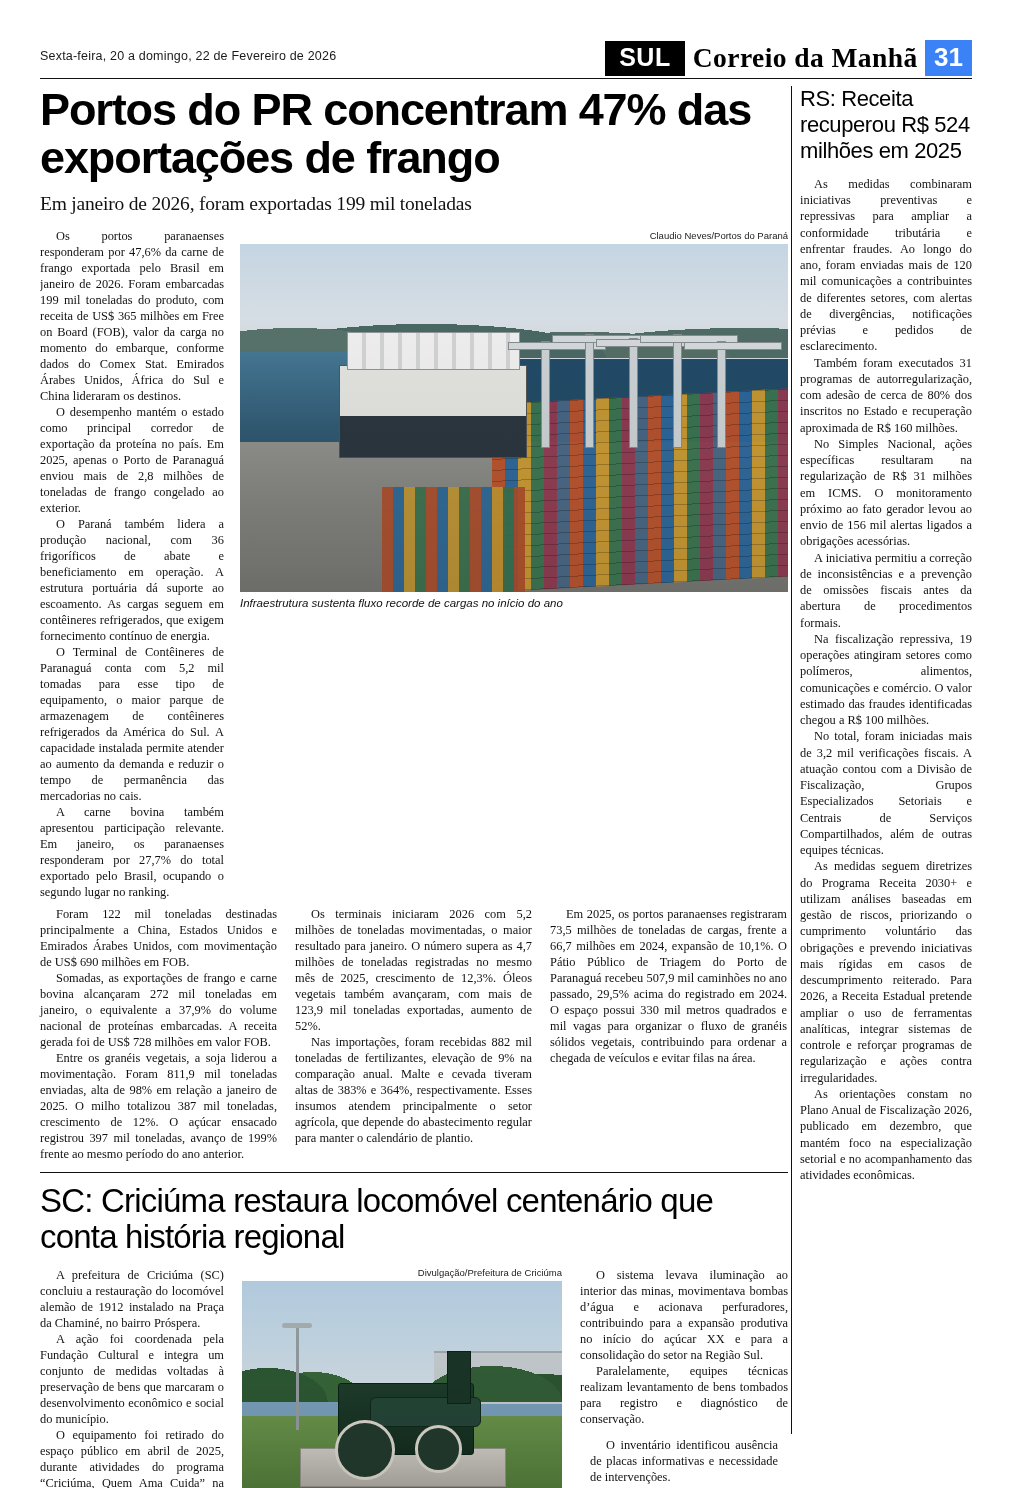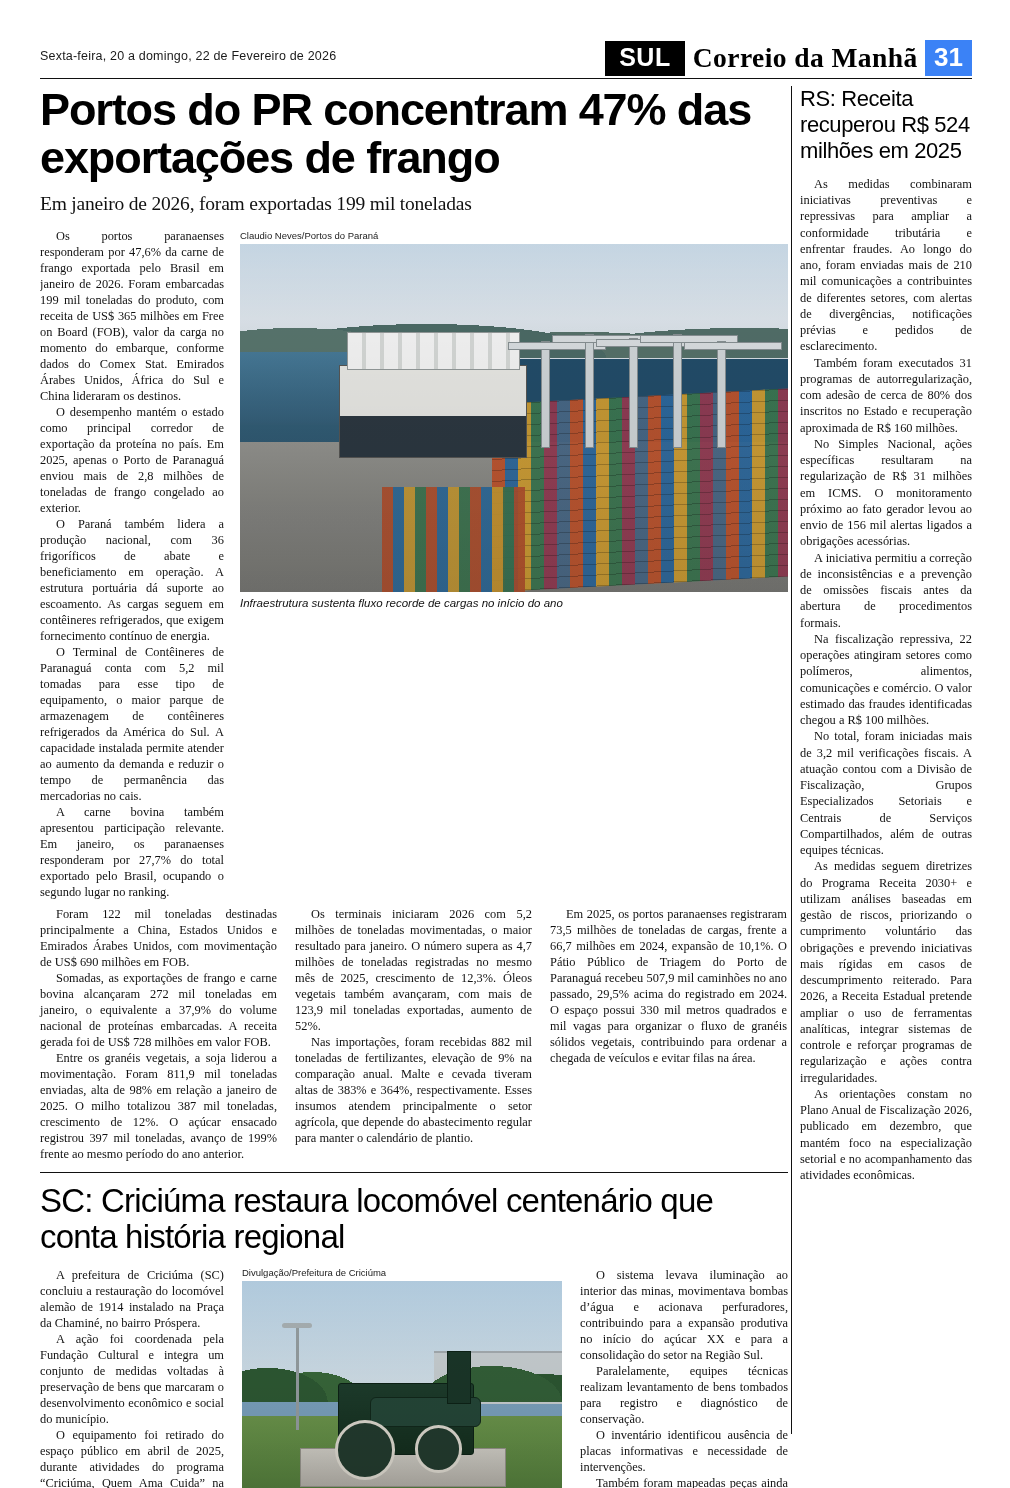--- a/index.html
+++ b/index.html
@@ -117,20 +117,21 @@
     font-size: 19.5px;
     line-height: 1.2;
     margin: 4px 0 12px 0;
     color: #111;
     letter-spacing: -.2px;
   }
 
   .credit {
     font-family: "Liberation Sans", sans-serif;
     font-size: 9.5px;
+    text-align: right;
     color: #222;
     margin: 0 0 3px 0;
   }
   .caption {
     font-family: "Liberation Sans", sans-serif;
     font-size: 11.5px;
     font-style: italic;
     color: #111;
     margin: 5px 0 0 0;
   }
@@ -359,21 +360,21 @@
         <p style="margin:0; text-indent:16px;">Em 2025, os portos paranaenses registraram 73,5 milhões de toneladas de cargas, frente a 66,7 milhões em 2024, expansão de 10,1%. O Pátio Público de Triagem do Porto de Paranaguá recebeu 507,9 mil caminhões no ano passado, 29,5% acima do registrado em 2024. O espaço possui 330 mil metros quadrados e mil vagas para organizar o fluxo de granéis sólidos vegetais, contribuindo para ordenar a chegada de veículos e evitar filas na área.</p>
       </div>
     </div>
 
     <hr class="hr-thin">
 
     <h2 class="headline-2">SC: Criciúma restaura locomóvel centenário que conta história regional</h2>
 
     <div style="display:flex; gap:18px;">
       <div style="width:184px; font-size:12.4px; line-height:1.29; text-align:justify; hyphens:auto;">
-        <p style="margin:0; text-indent:16px;">A prefeitura de Criciúma (SC) concluiu a restauração do locomóvel alemão de 1914 instalado na Praça da Chaminé, no bairro Próspera.</p>
+        <p style="margin:0; text-indent:16px;">A prefeitura de Criciúma (SC) concluiu a restauração do locomóvel alemão de 1912 instalado na Praça da Chaminé, no bairro Próspera.</p>
         <p style="margin:0; text-indent:16px;">A ação foi coordenada pela Fundação Cultural e integra um conjunto de medidas voltadas à preservação de bens que marcaram o desenvolvimento econômico e social do município.</p>
         <p style="margin:0; text-indent:16px;">O equipamento foi retirado do espaço público em abril de 2025, durante atividades do programa “Criciúma, Quem Ama Cuida” na região da Grande Próspera. O serviço foi executado por empresa especializada da cidade e durou cerca de seis meses.</p>
 
       </div>
 
       <div style="width:320px;">
         <div class="credit">Divulgação/Prefeitura de Criciúma</div>
         <div class="photo-2">
           <div class="sky2"></div>
           <div class="bldg2"></div>
@@ -387,35 +388,35 @@
           <div class="wheel w1"></div>
           <div class="wheel w2"></div>
           <div class="photo-vig"></div>
         </div>
 
       </div>
 
       <div style="width:208px; font-size:12.4px; line-height:1.29; text-align:justify; hyphens:auto;">
         <p style="margin:0; text-indent:16px;">O sistema levava iluminação ao interior das minas, movimentava bombas d’água e acionava perfuradores, contribuindo para a expansão produtiva no início do açúcar XX e para a consolidação do setor na Região Sul.</p>
         <p style="margin:0; text-indent:16px;">Paralelamente, equipes técnicas realizam levantamento de bens tombados para registro e diagnóstico de conservação.</p>
-        <p style="margin:0; text-indent:16px;">O inventário identificou ausência de placas informativas e necessidade de intervenções.</p>
+        <p style="margin:10px; text-indent:16px;">O inventário identificou ausência de placas informativas e necessidade de intervenções.</p>
         <p style="margin:0; text-indent:16px;">Também foram mapeadas peças ainda fora do catálogo oficial.</p>
 
       </div>
     </div>
 
   </div>
 
   <div class="rail">
     <h2 class="rail-headline">RS: Receita recuperou R$ 524 milhões em 2025</h2>
     <div class="body">
-      <p>As medidas combinaram iniciativas preventivas e repressivas para ampliar a conformidade tributária e enfrentar fraudes. Ao longo do ano, foram enviadas mais de 210 mil comunicações a contribuintes de diferentes setores, com alertas de divergências, notificações prévias e pedidos de esclarecimento.</p>
+      <p>As medidas combinaram iniciativas preventivas e repressivas para ampliar a conformidade tributária e enfrentar fraudes. Ao longo do ano, foram enviadas mais de 120 mil comunicações a contribuintes de diferentes setores, com alertas de divergências, notificações prévias e pedidos de esclarecimento.</p>
       <p>Também foram executados 31 programas de autorregularização, com adesão de cerca de 80% dos inscritos no Estado e recuperação aproximada de R$ 160 milhões.</p>
       <p>No Simples Nacional, ações específicas resultaram na regularização de R$ 31 milhões em ICMS. O monitoramento próximo ao fato gerador levou ao envio de 156 mil alertas ligados a obrigações acessórias.</p>
       <p>A iniciativa permitiu a correção de inconsistências e a prevenção de omissões fiscais antes da abertura de procedimentos formais.</p>
-      <p>Na fiscalização repressiva, 22 operações atingiram setores como polímeros, alimentos, comunicações e comércio. O valor estimado das fraudes identificadas chegou a R$ 100 milhões.</p>
+      <p>Na fiscalização repressiva, 19 operações atingiram setores como polímeros, alimentos, comunicações e comércio. O valor estimado das fraudes identificadas chegou a R$ 100 milhões.</p>
       <p>No total, foram iniciadas mais de 3,2 mil verificações fiscais. A atuação contou com a Divisão de Fiscalização, Grupos Especializados Setoriais e Centrais de Serviços Compartilhados, além de outras equipes técnicas.</p>
       <p>As medidas seguem diretrizes do Programa Receita 2030+ e utilizam análises baseadas em gestão de riscos, priorizando o cumprimento voluntário das obrigações e prevendo iniciativas mais rígidas em casos de descumprimento reiterado. Para 2026, a Receita Estadual pretende ampliar o uso de ferramentas analíticas, integrar sistemas de controle e reforçar programas de regularização e ações contra irregularidades.</p>
       <p>As orientações constam no Plano Anual de Fiscalização 2026, publicado em dezembro, que mantém foco na especialização setorial e no acompanhamento das atividades econômicas.</p>
     </div>
   </div>
 
 </div>
 
 </body></html>

